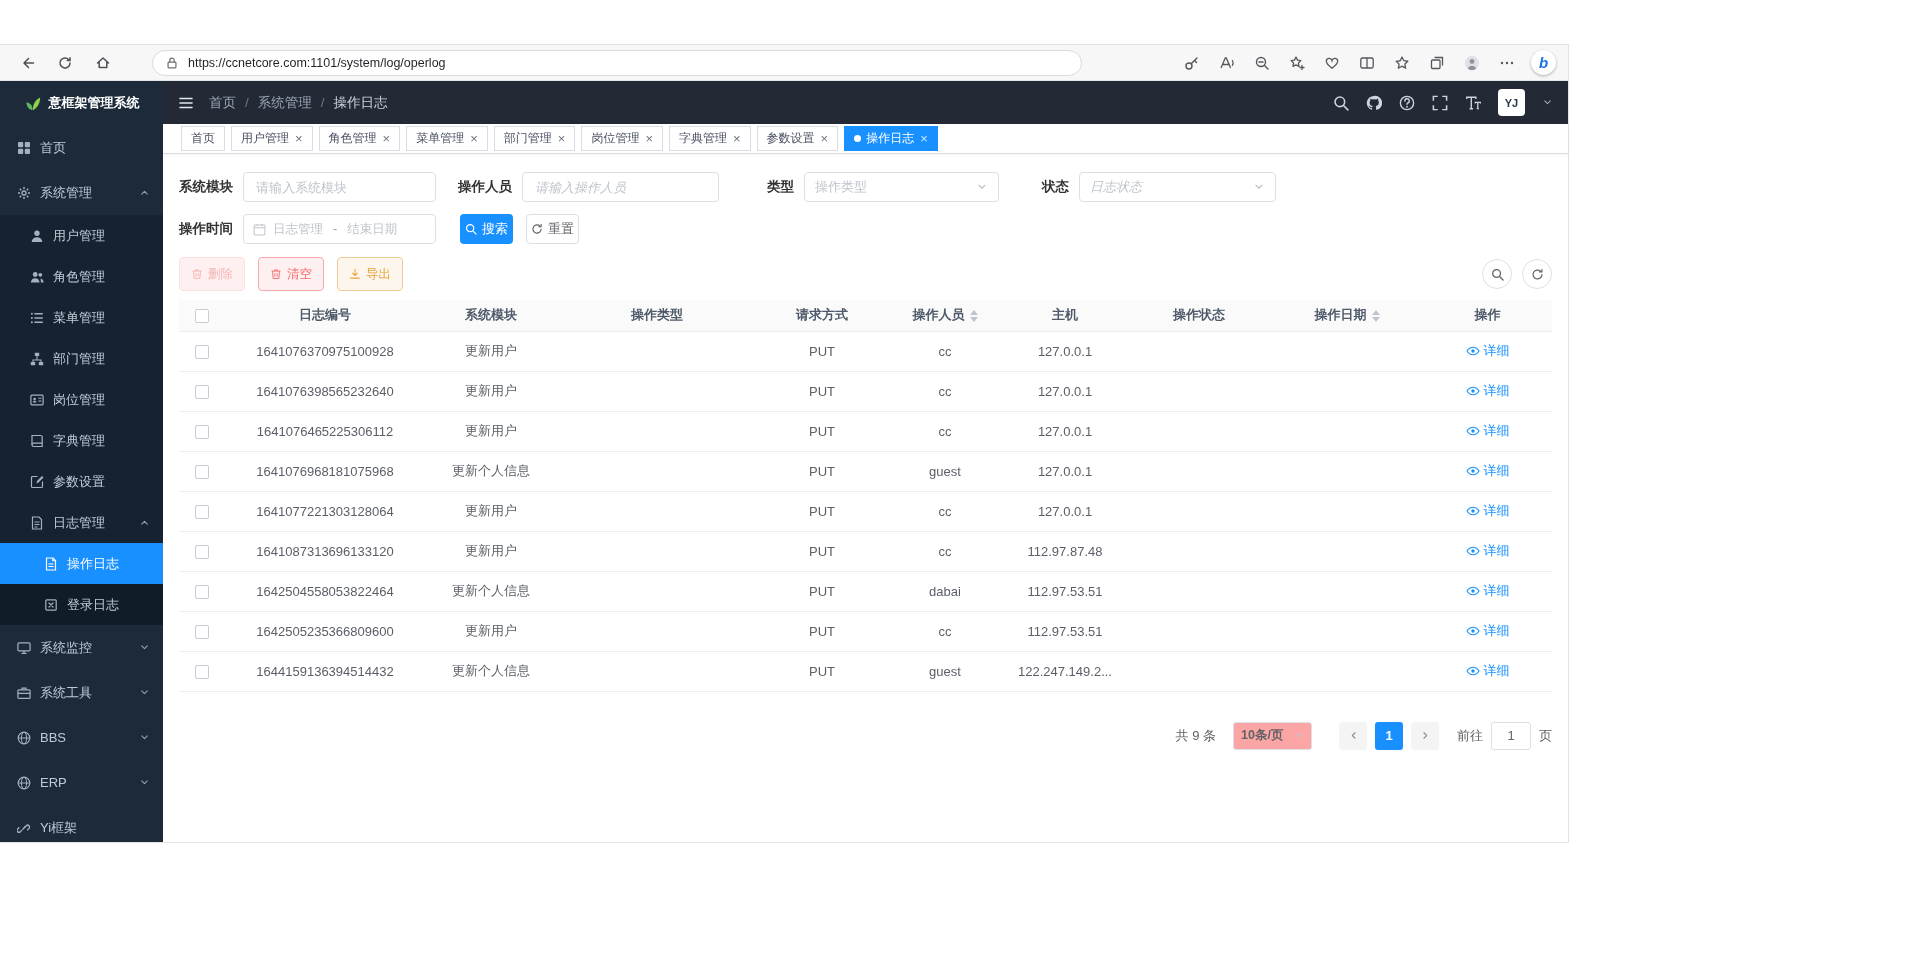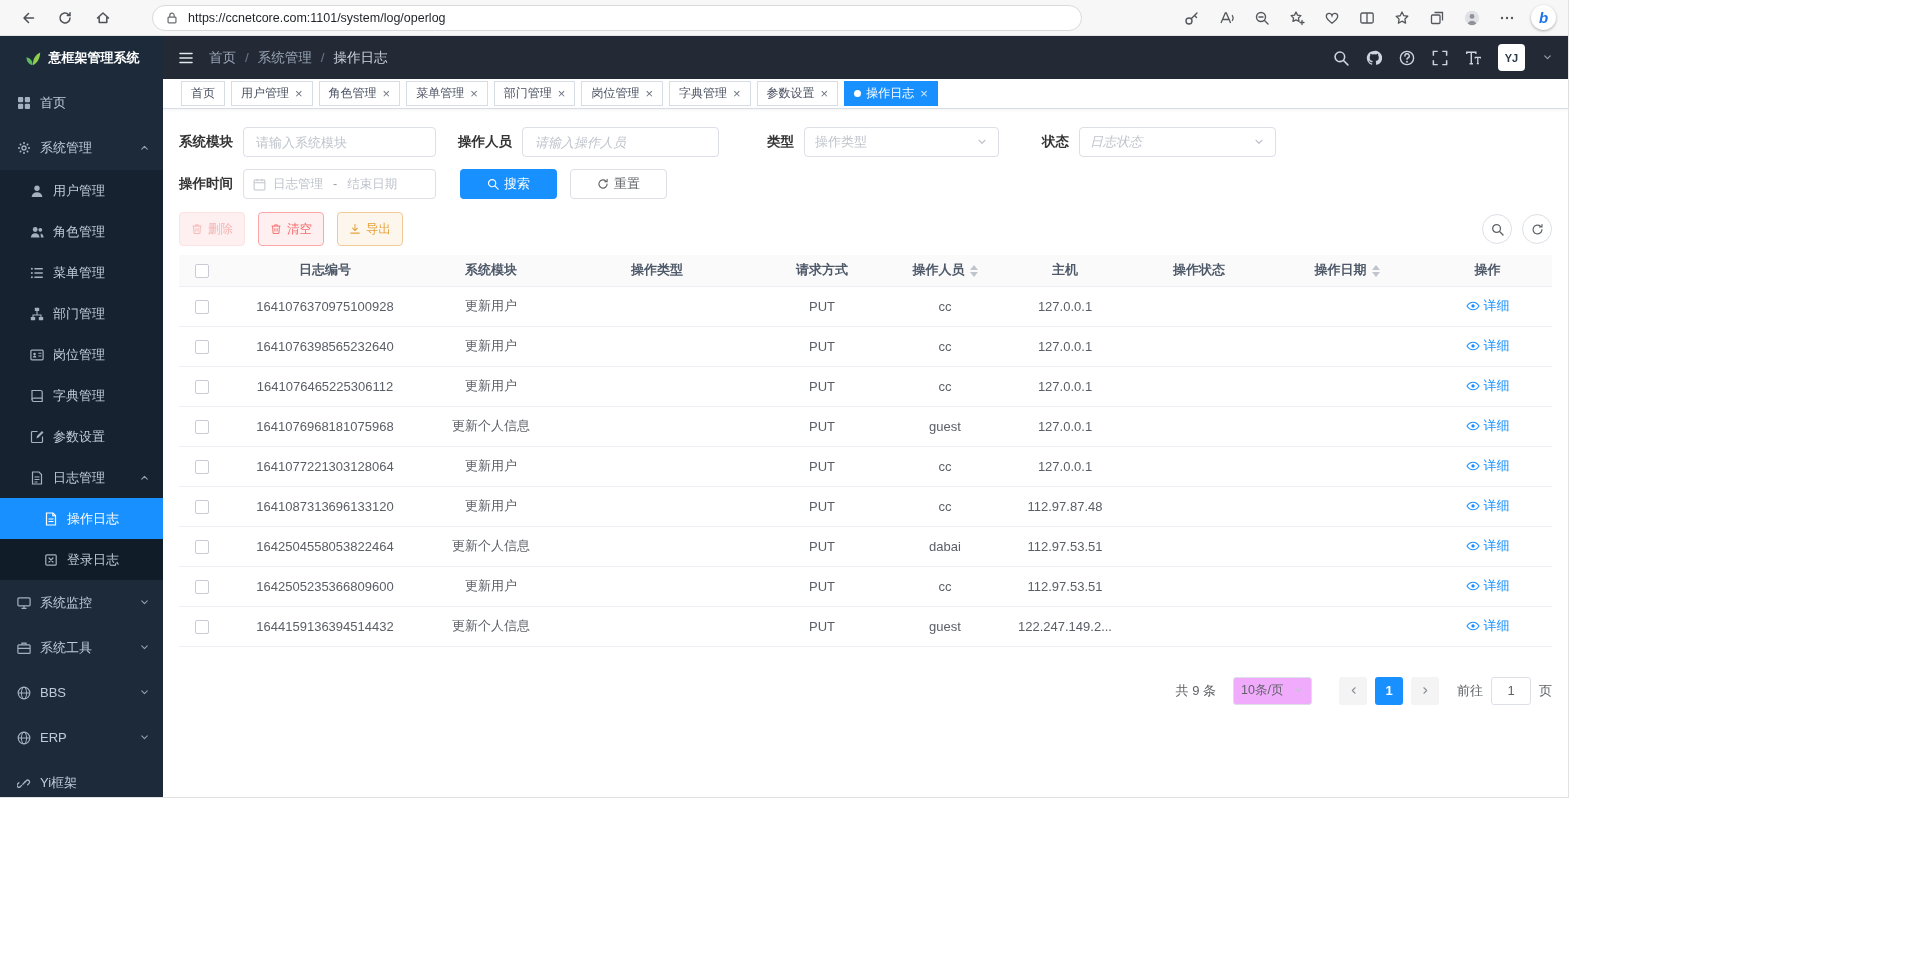--- a/index.html
+++ b/index.html
@@ -7,21 +7,21 @@
   font-family:"Liberation Sans","DejaVu Sans",sans-serif;}
 button{font-family:inherit;}
 svg{display:block;}
 .i16{width:16px;height:16px;}
 .i14{width:14px;height:14px;}
 .i13{width:13px;height:13px;}
 .i12{width:12px;height:12px;}
 .i11{width:11px;height:11px;}
 
 
-.window{width:1568px;height:797px;background:#fff;box-shadow:0 0 0 1px #e2e2e2;}
+.window{width:1568px;height:797px;background:#fff;box-shadow:0 0 0 1px #e2e2e2;margin-top:45px;}
 
 
 .chrome{height:36px;display:flex;align-items:center;background:#f7f7f8;
   border-bottom:1px solid #e4e5e8;padding:0 12px;color:#4e5156;}
 .cbtn{width:30px;height:28px;display:flex;align-items:center;justify-content:center;
   background:none;border:none;border-radius:5px;color:#4e5156;cursor:pointer;margin-right:8px;}
 .urlbar{width:930px;height:26px;margin-left:26px;background:#fff;border:1px solid #d9dade;
   border-radius:14px;display:flex;align-items:center;padding:0 12px;gap:9px;color:#6a6d72;cursor:text;}
 .url{font-size:12.5px;color:#1f2328;white-space:nowrap;}
 .chrome-right{margin-left:auto;display:flex;align-items:center;gap:5px;}
@@ -83,21 +83,21 @@
 .finput,.fselect,.fdate{height:30px;border:1px solid #dcdfe6;border-radius:4px;background:#fff;font-size:13px;}
 .finput{padding:0 12px;color:#606266;outline:none;}
 .finput::placeholder{color:#bfc4cc;}
 .fselect{display:flex;align-items:center;justify-content:space-between;padding:0 10px;cursor:pointer;}
 .fselect .ph{color:#bfc4cc;}
 .chevc{color:#c0c4cc;}
 .fdate{display:flex;align-items:center;padding:0 9px;gap:7px;cursor:pointer;}
 .fdate .ph{color:#bfc4cc;font-size:12.5px;}
 .fdate .sep{color:#9aa0a8;font-size:12.5px;margin:0 3px;}
 .w193{width:193px;} .w195{width:195px;} .w197{width:197px;font-style:italic;}
-.btn{display:inline-flex;align-items:center;gap:5px;height:30px;padding:0 26px;border-radius:4px;
+.btn{display:inline-flex;align-items:center;gap:5px;height:30px;padding:0 4px;border-radius:4px;
   font-size:13px;cursor:pointer;border:1px solid transparent;background:#fff;}
 .btn-primary{background:#1890ff;color:#fff;}
 .btn-plain{border-color:#dcdfe6;color:#606266;margin-left:13px;}
 .btn.sm{height:27px;padding:16px 11px;font-size:12.5px;}
 .btn-danger-disabled{background:#fef0f0;border-color:#fde2e2;color:#f6b4b4;cursor:not-allowed;}
 .btn-danger-plain{background:#fef0f0;border-color:#f9a7a7;color:#f56c6c;}
 .btn-warning-plain{background:#fdf6ec;border-color:#f0cb95;color:#e6a23c;}
 .tbar{display:flex;align-items:center;gap:13px;margin-top:13px;}
 .tbar-right{margin-left:auto;display:flex;gap:10px;}
 .circle-btn{width:30px;height:30px;border-radius:50%;border:1px solid #dcdfe6;background:#fff;
@@ -116,21 +116,21 @@
 .sort-caret i{width:0;height:0;border-left:4px solid transparent;border-right:4px solid transparent;display:block;}
 .sort-caret .up{border-bottom:5px solid #c0c4cc;}
 .sort-caret .down{border-top:5px solid #c0c4cc;}
 
 
 .pagination{display:flex;align-items:center;justify-content:flex-end;margin-top:30px;
   font-size:13px;color:#606266;}
 .total{margin-right:17px;}
 .psize{width:79px;height:28px;border:1px solid #dcdfe6;border-radius:3px;display:flex;
   align-items:center;justify-content:space-between;padding:0 7px;font-size:12.5px;
-  cursor:pointer;margin-right:27px;color:#606266;background:#f0abfc;}
+  cursor:pointer;margin-right:27px;color:#606266;background:#fca5a5;font-weight:bold;}
 .pager{display:flex;align-items:center;gap:8px;margin-right:18px;}
 .pbtn{min-width:28px;height:28px;border-radius:3px;background:#f4f4f5;color:#8b9096;border:none;
   display:flex;align-items:center;justify-content:center;cursor:pointer;font-size:13px;}
 .pbtn.active{background:#1890ff;color:#fff;font-weight:bold;}
 .rotl{transform:rotate(90deg);}
 .rotr{transform:rotate(-90deg);}
 .goto-input{width:40px;height:28px;border:1px solid #dcdfe6;border-radius:3px;text-align:center;
   font-size:13px;color:#606266;outline:none;}
 </style>
 </head>

